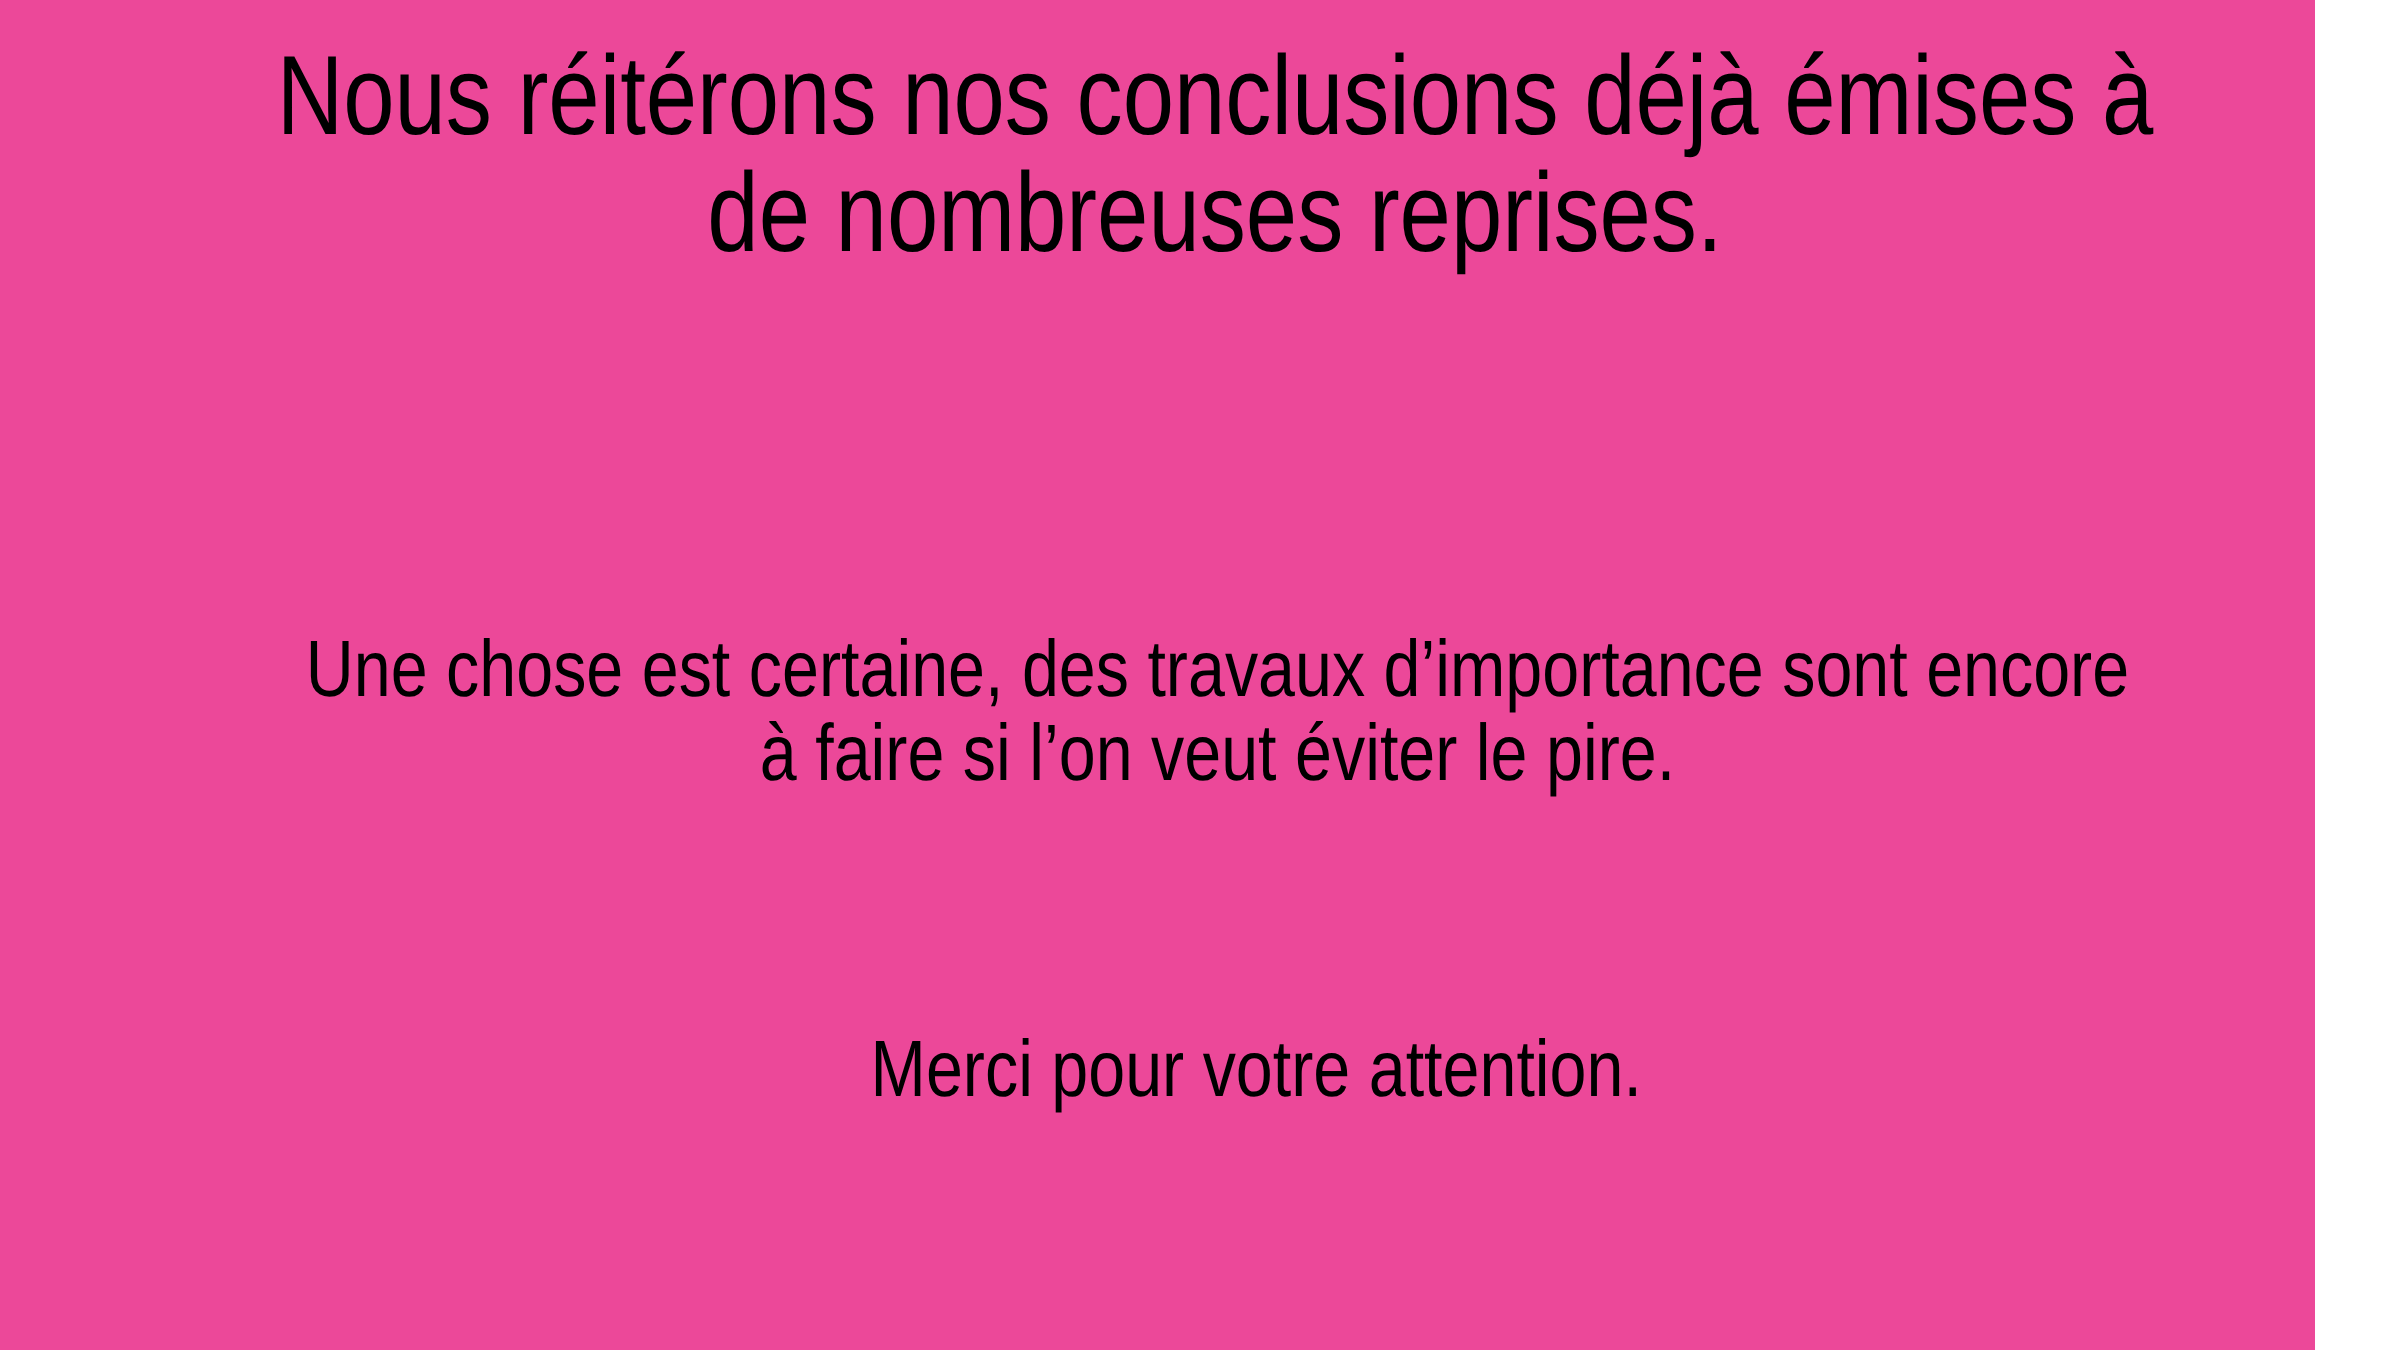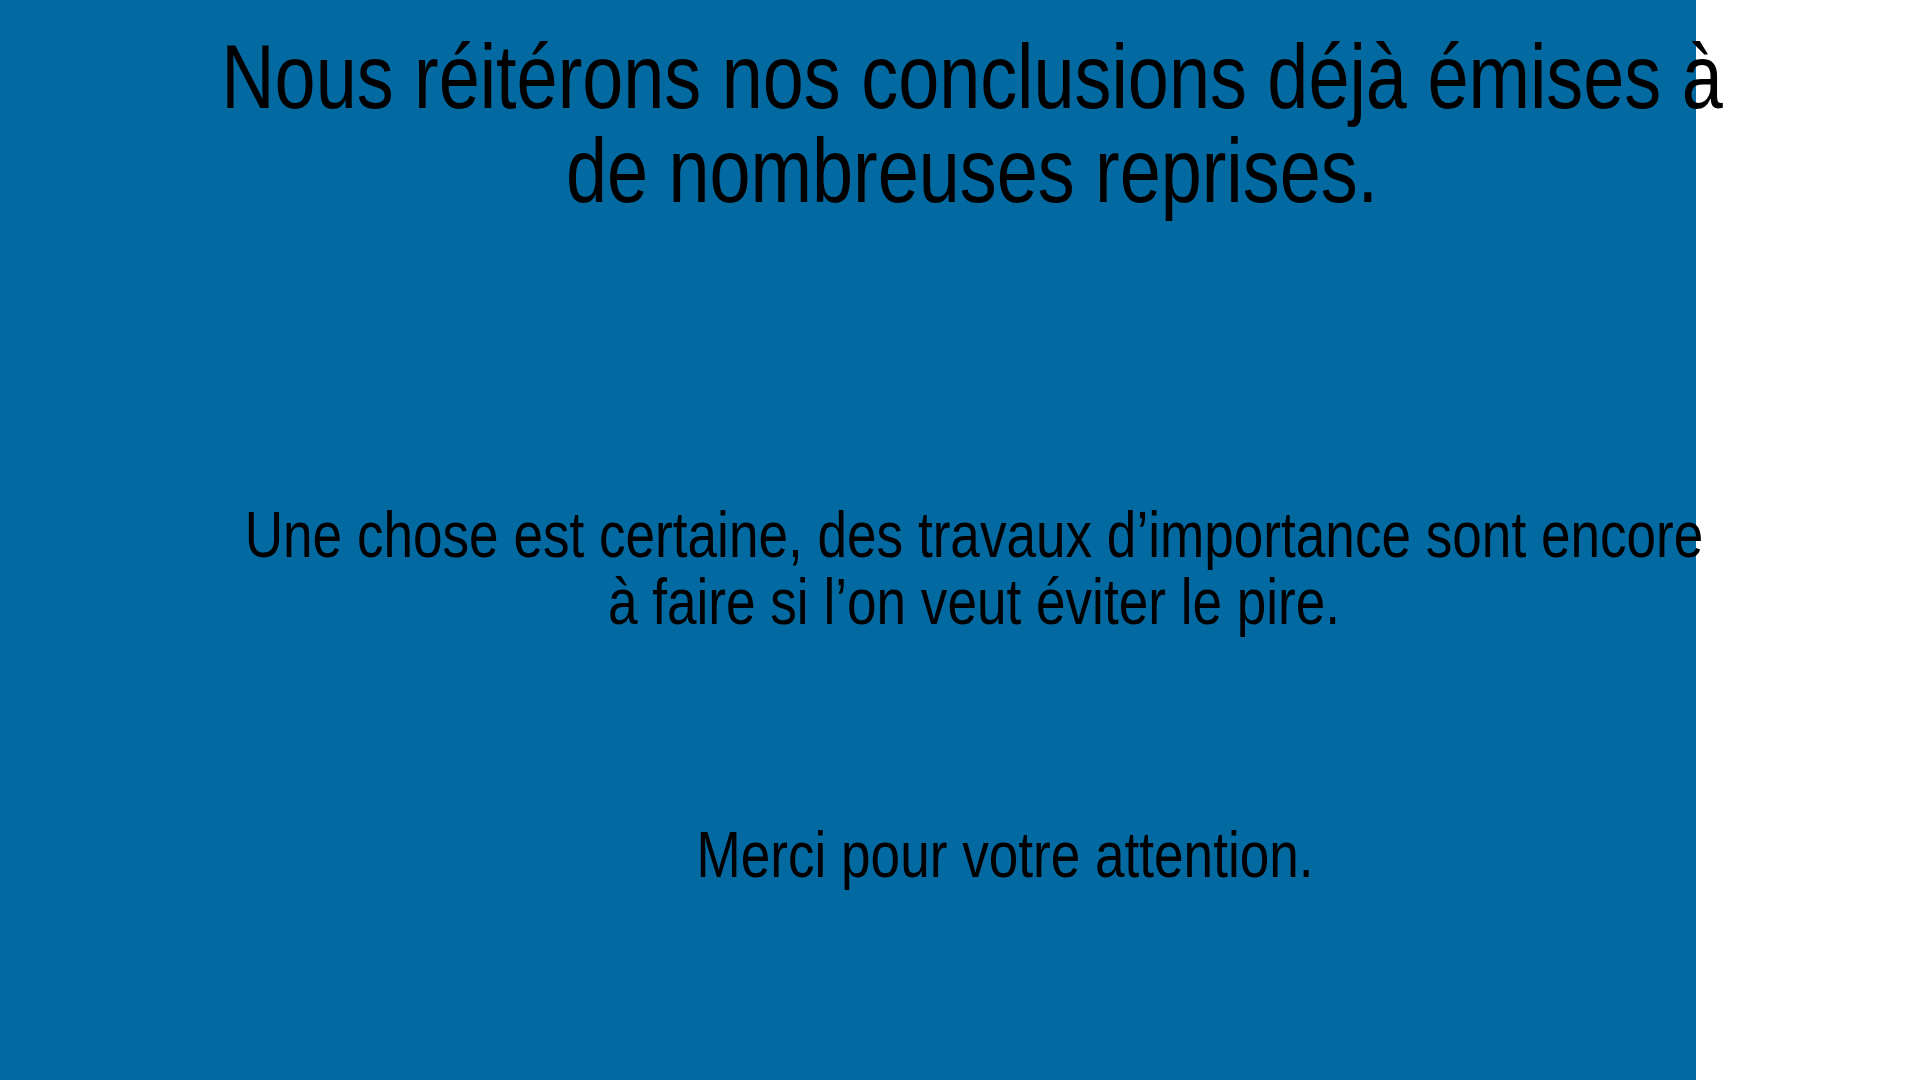--- a/index.html
+++ b/index.html
@@ -9,23 +9,23 @@
   }
   body {
     width: 1920px;
     height: 1080px;
     overflow: hidden;
     font-family: "Liberation Sans", sans-serif;
     color: #000000;
   }
   .slide {
     position: relative;
-    width: 1696px;
+    width: 1852px;
     height: 1080px;
-    background: #0369a1;
+    background: #ec4899;
   }
   .text-block {
     position: absolute;
     left: 0;
     width: 1920px;
     text-align: center;
     white-space: pre-line;
     color: #000000;
     font-weight: 400;
   }

